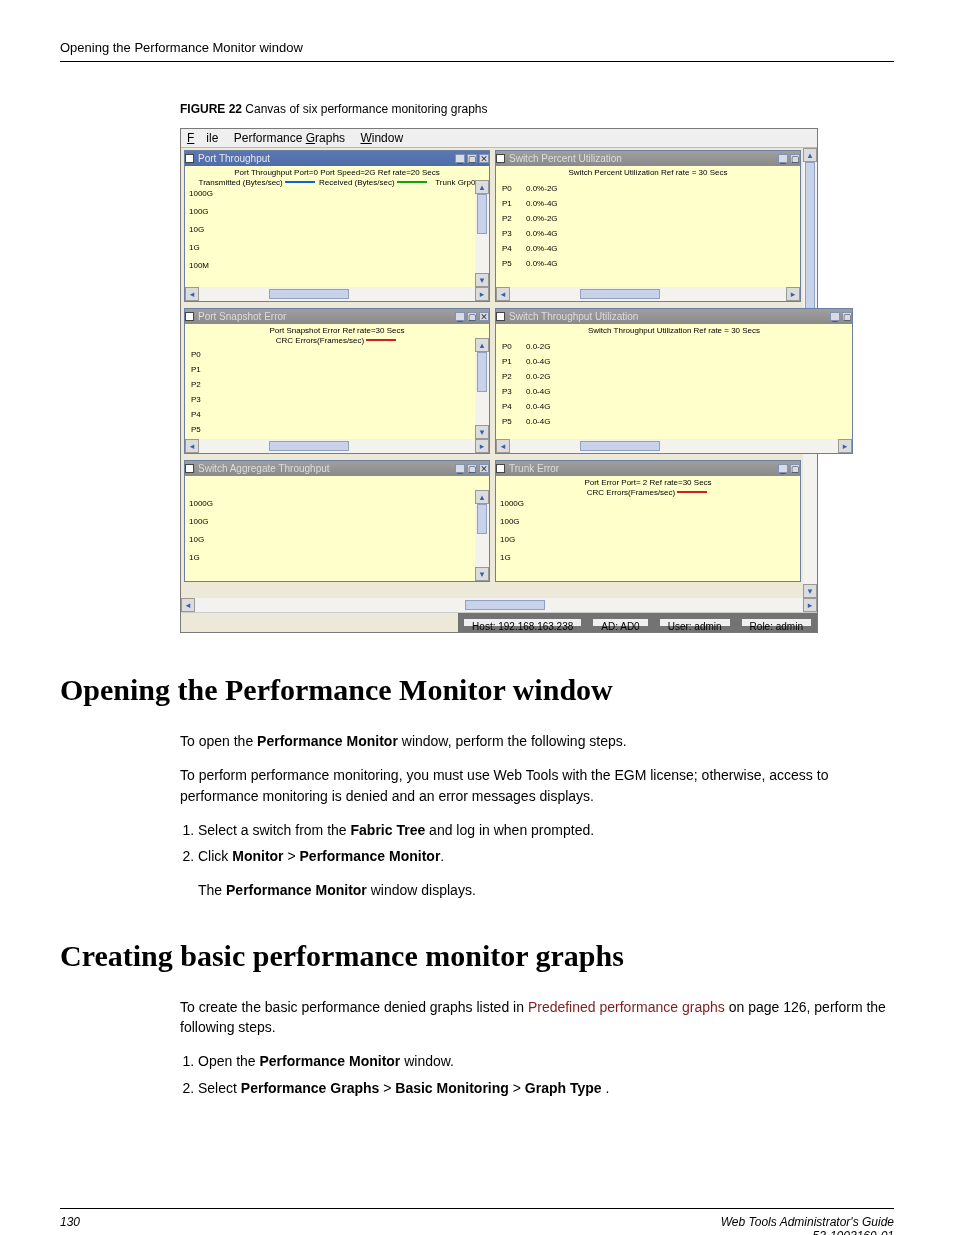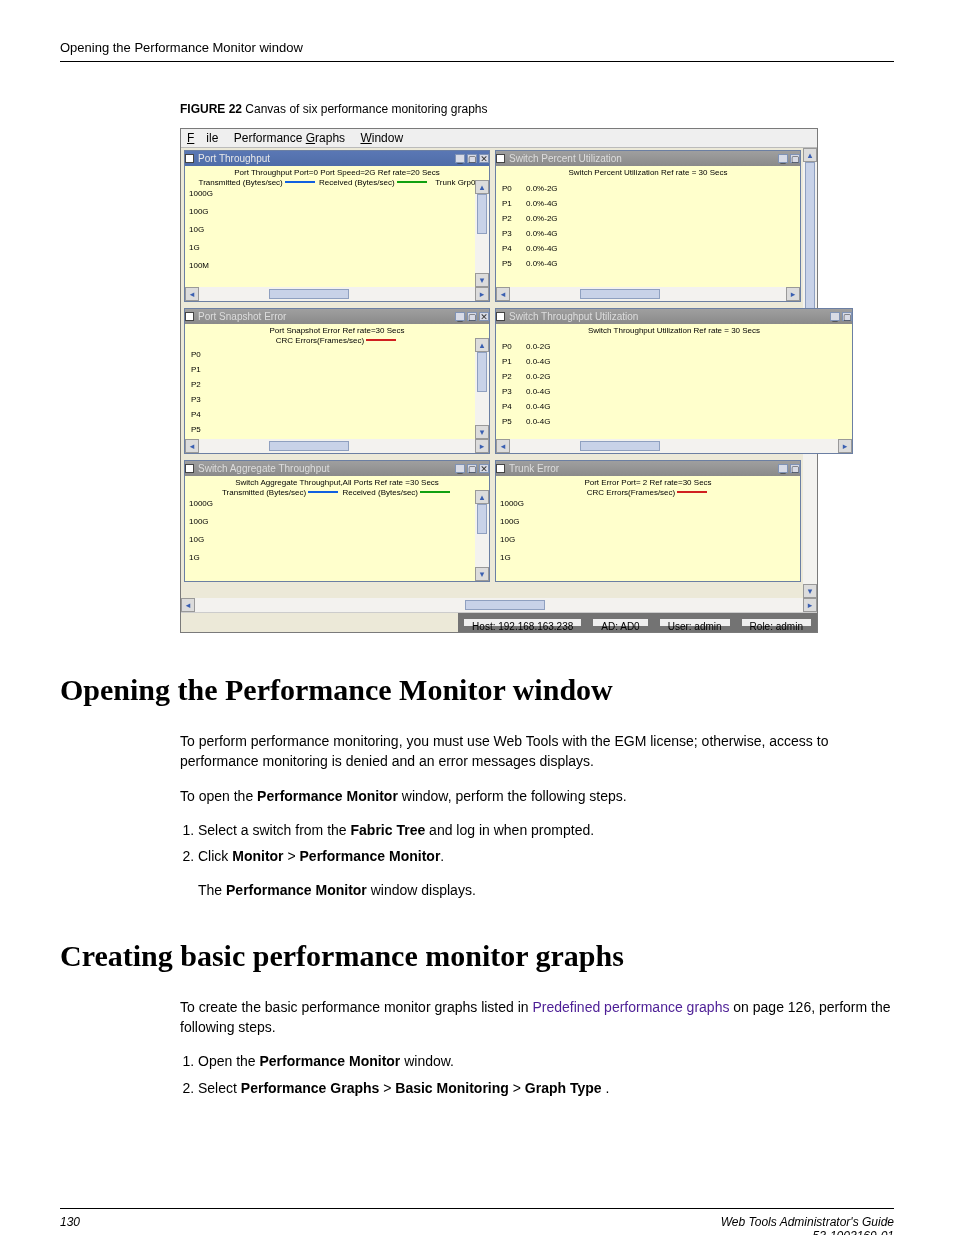--- a/index.html
+++ b/index.html
@@ -44,21 +44,21 @@
 
   .statusbar { background:#ece9d8; border-top:1px solid #ccc; height:20px; display:flex; justify-content:flex-end; font-size:10px; font-family:Tahoma,Arial,sans-serif; }
   .statusbar .cell { border:6px solid #737373; padding:2px 8px; background:#efefef; }
 
   h1 { font-family: Georgia, 'Times New Roman', serif; font-weight:bold; font-size:30px; margin:38px 0 24px 0; letter-spacing:0; }
   .body-text { margin-left:120px; font-size:14px; line-height:1.45; }
   .body-text p { margin-bottom:14px; }
   .body-text ol { list-style:decimal; margin-left:18px; margin-bottom:14px; }
   .body-text ol li { margin-bottom:6px; }
   .body-text .sub { margin-left:18px; margin-bottom:14px; }
-  a.lnk { color:#4c1d95; text-decoration:none; }
+  a.lnk { color:#7f1d1d; text-decoration:none; }
 
   .footer { margin-top:110px; }
   .foot-rule { border:none; border-top:1px solid #000; margin-bottom:6px; }
   .foot-row { display:flex; justify-content:space-between; font-size:12px; font-style:italic; }
   .foot-right { text-align:right; }
 </style>
 </head>
 <body>
 
 <div class="top-hdr">Opening the Performance Monitor window</div>
@@ -278,25 +278,20 @@
         <span class="wbtn">✕</span>
       </div>
       <div class="gbody">
         <div class="scrollbar-v">
           <div class="sb-btn">▴</div>
           <div class="sbv-track">
               <div class="sbv-thumb" style="top:0;height:30px"></div>
             </div>
           <div class="sb-btn">▾</div>
         </div>
-        <div class="chart-legend">
-          <div>Switch Aggregate Throughput,All Ports Ref rate =30 Secs</div>
-          <span>Transmitted (Bytes/sec)</span><span class="legend-line" style="border-color:#1060e0"></span>
-          <span>Received (Bytes/sec)</span><span class="legend-line" style="border-color:#10a010"></span>
-        </div>
         <div class="axis-labels">
           <div>1000G</div>
           <div>100G</div>
           <div>10G</div>
           <div>1G</div>
         </div>
       </div>
     </div>
 
     <div class="gwin" style="left:314px; top:312px; width:306px; height:122px;">
@@ -342,41 +337,41 @@
       <span>User:</span> <span>admin</span>
     </div>
     <div class="cell">
       <span>Role:</span> <span>admin</span>
     </div>
   </div>
 </div>
 
 <h1>Opening the Performance Monitor window</h1>
 <div class="body-text">
-  <p>To perform performance monitoring, you must use Web Tools with the EGM license; otherwise, access to performance monitoring is denied and an error messages displays.</p>
   <p>
     <span>To open the </span><b>Performance Monitor</b><span> window, perform the following steps.</span>
   </p>
+  <p>To perform performance monitoring, you must use Web Tools with the EGM license; otherwise, access to performance monitoring is denied and an error messages displays.</p>
   <ol>
     <li>
       <span>Select a switch from the </span><b>Fabric Tree</b><span> and log in when prompted.</span>
     </li>
     <li>
       <span>Click </span><b>Monitor</b> &gt; <b>Performance Monitor</b><span>.</span>
     </li>
   </ol>
   <p class="sub">
     <span>The </span><b>Performance Monitor</b><span> window displays.</span>
   </p>
 </div>
 
 <h1>Creating basic performance monitor graphs</h1>
 <div class="body-text">
   <p>
-    <span>To create the basic performance monitor graphs listed in </span><a href="#" class="lnk">Predefined performance graphs</a><span> on page 126, perform the following steps.</span>
+    <span>To create the basic performance denied graphs listed in </span><a href="#" class="lnk">Predefined performance graphs</a><span> on page 126, perform the following steps.</span>
   </p>
   <ol>
     <li>
       <span>Open the </span><b>Performance Monitor</b><span> window.</span>
     </li>
     <li>
       <span>Select </span><b>Performance Graphs</b> &gt; <b>Basic Monitoring</b> &gt; <b>Graph Type</b> <span>.</span>
     </li>
   </ol>
 </div>

